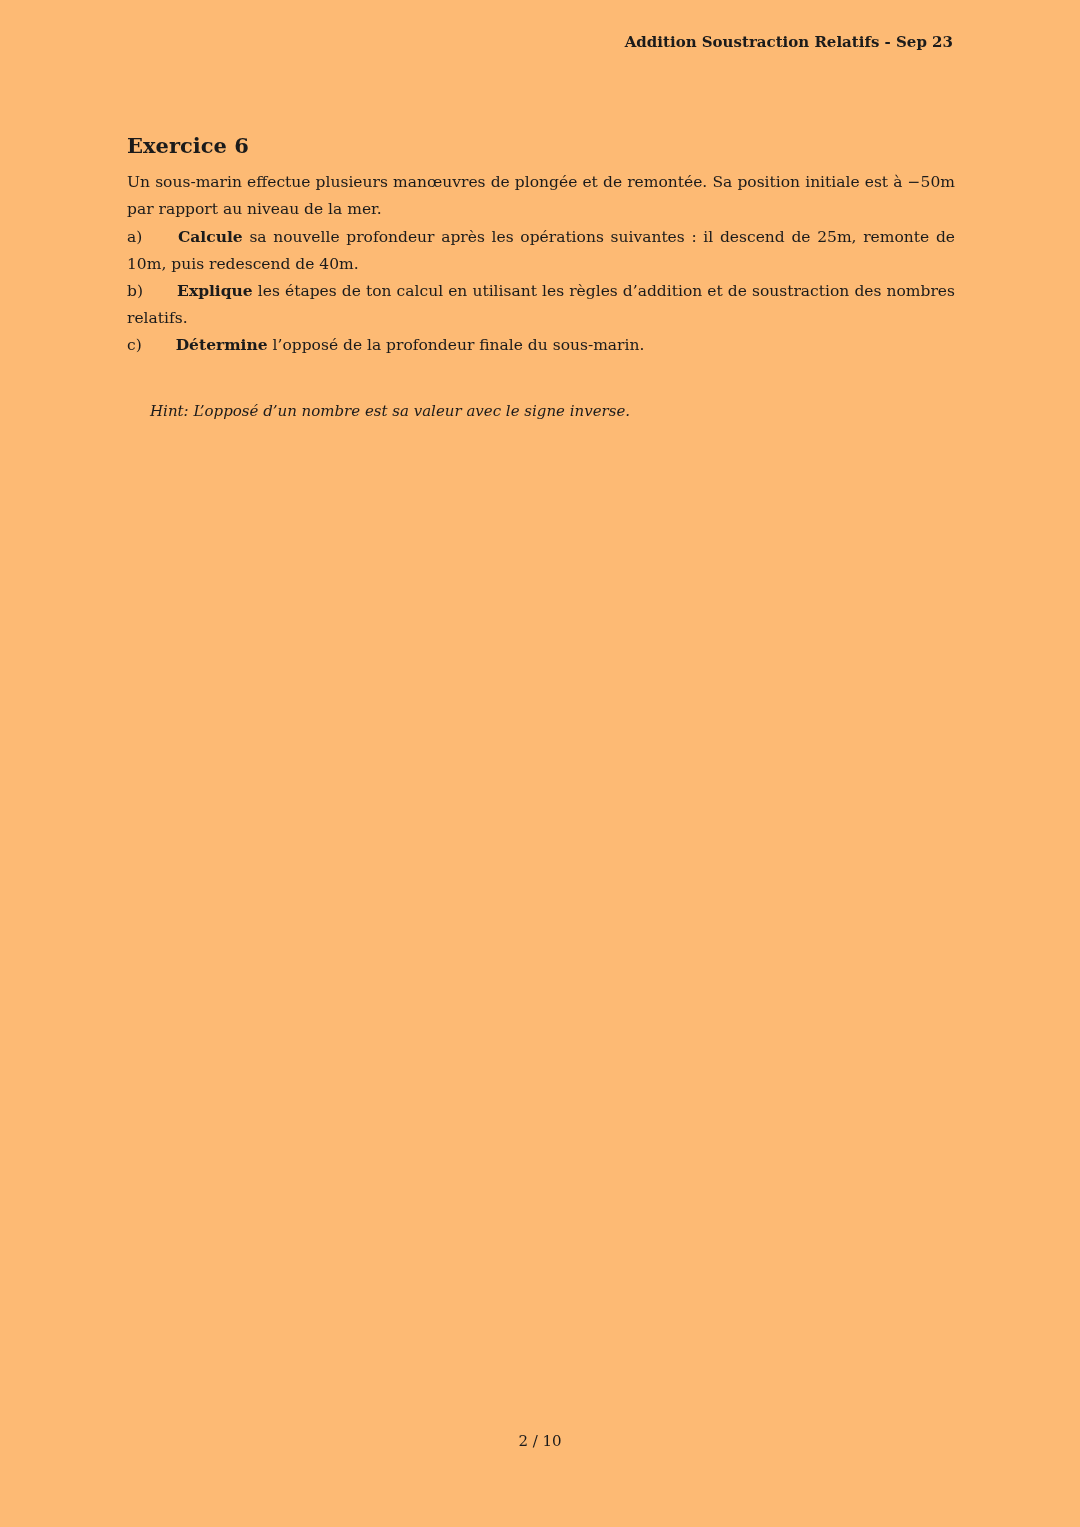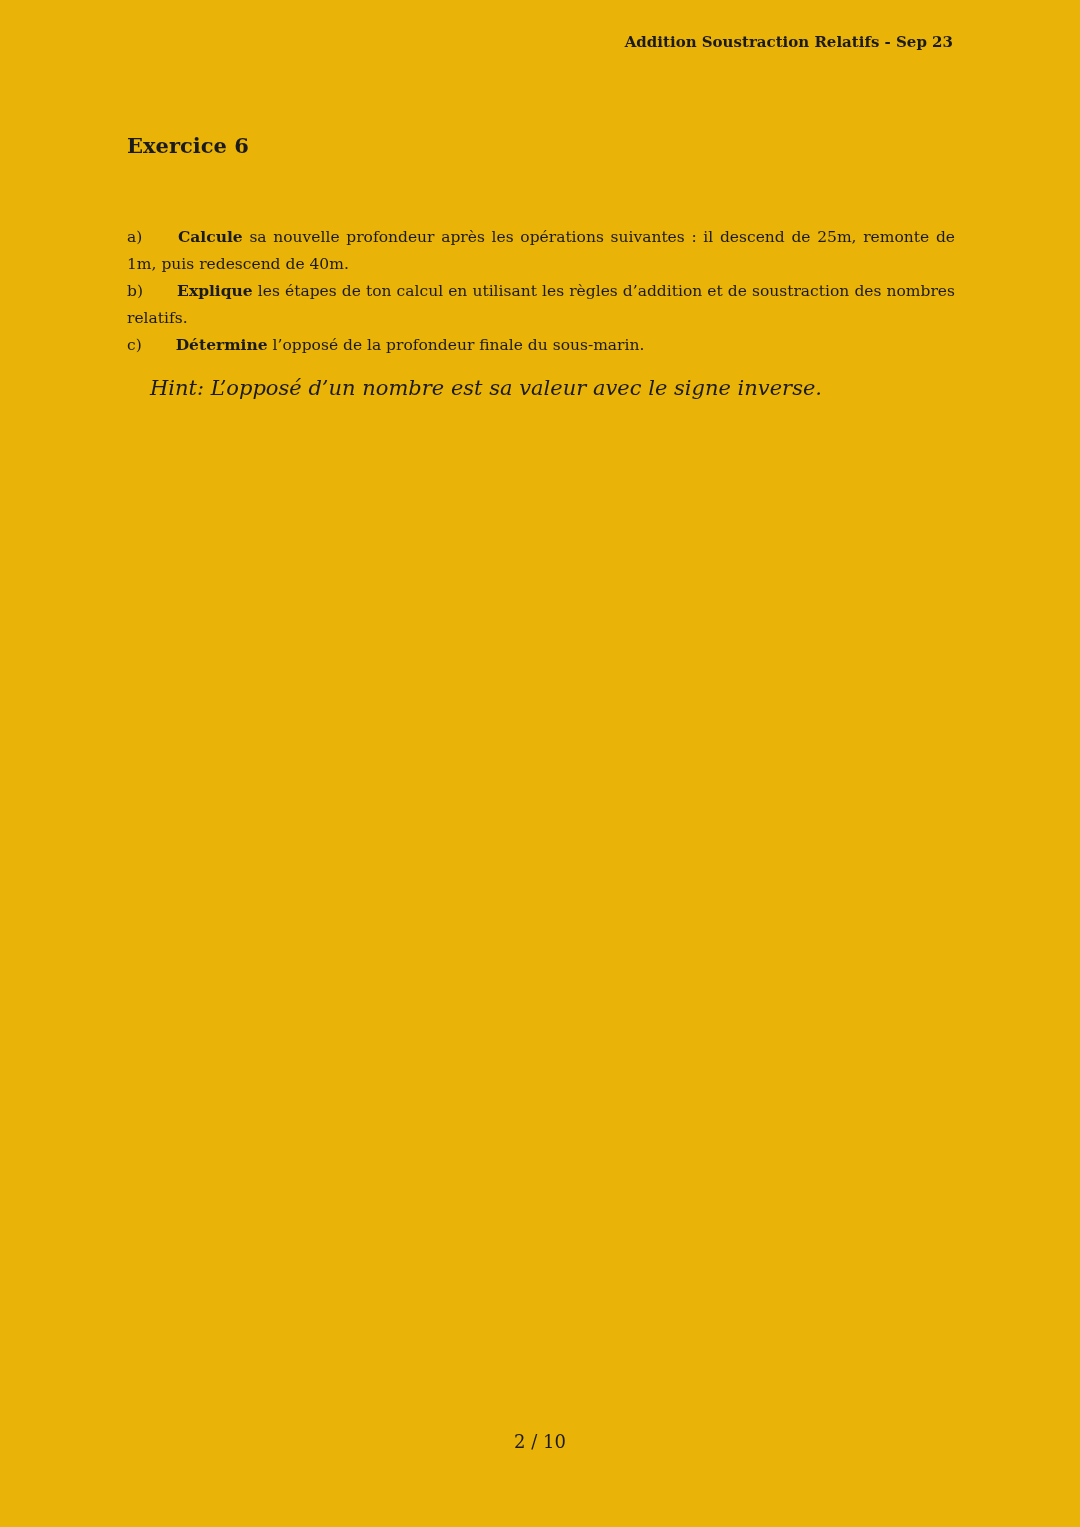--- a/index.html
+++ b/index.html
@@ -4,21 +4,21 @@
 <style>
   html, body {
     margin: 0;
     padding: 0;
     background: #ffffff;
   }
   .page {
     position: relative;
     width: 1080px;
     height: 1527px;
-    background: #eab308;
+    background: #fdba74;
     font-family: "DejaVu Serif", "Liberation Serif", serif;
     color: #1b1b1b;
     overflow: hidden;
   }
   .doc-header {
     position: absolute;
     top: 31px;
     left: 127px;
     right: 127px;
     text-align: right;
@@ -44,49 +44,50 @@
     line-height: 27px;
     text-align: justify;
   }
   .para-intro   { top: 169px; }
   .para-qa      { top: 223px; }
   .para-qb      { top: 277px; }
   .para-qc      { top: 331px; }
   .para strong  { font-weight: 700; margin-left: 29px; }
   .hint {
     position: absolute;
-    top: 375px;
+    top: 398px;
     left: 150px;
     width: 805px;
     margin: 0;
-    font-size: 21px;
+    font-size: 15px;
     line-height: 27px;
     font-style: italic;
   }
   .doc-footer {
     position: absolute;
     top: 1428px;
     left: 0;
     width: 100%;
     text-align: center;
-    font-size: 18px;
+    font-size: 15px;
     line-height: 27px;
   }
 </style>
 </head>
 <body>
 
 <div class="page">
 
   <div class="doc-header">Addition Soustraction Relatifs - Sep 23</div>
 
   <h1 class="exercise-title">Exercice 6</h1>
 
+  <p class="para para-intro"><span>Un sous-marin effectue plusieurs manœuvres de plongée et de remontée. Sa position initiale est à −50m par rapport au niveau de la mer.</span></p>
 
-  <p class="para para-qa"><span>a)</span> <strong>Calcule</strong> <span>sa nouvelle profondeur après les opérations suivantes : il descend de 25m, remonte de 1m, puis redescend de 40m.</span></p>
+  <p class="para para-qa"><span>a)</span> <strong>Calcule</strong> <span>sa nouvelle profondeur après les opérations suivantes : il descend de 25m, remonte de 10m, puis redescend de 40m.</span></p>
 
   <p class="para para-qc"><span>c)</span> <strong>Détermine</strong> <span>l’opposé de la profondeur finale du sous-marin.</span></p>
 
   <p class="para para-qb"><span>b)</span> <strong>Explique</strong> <span>les étapes de ton calcul en utilisant les règles d’addition et de soustraction des nombres relatifs.</span></p>
 
   <p class="hint">Hint: L’opposé d’un nombre est sa valeur avec le signe inverse.</p>
 
   <div class="doc-footer">2 / 10</div>
 
 </div>

